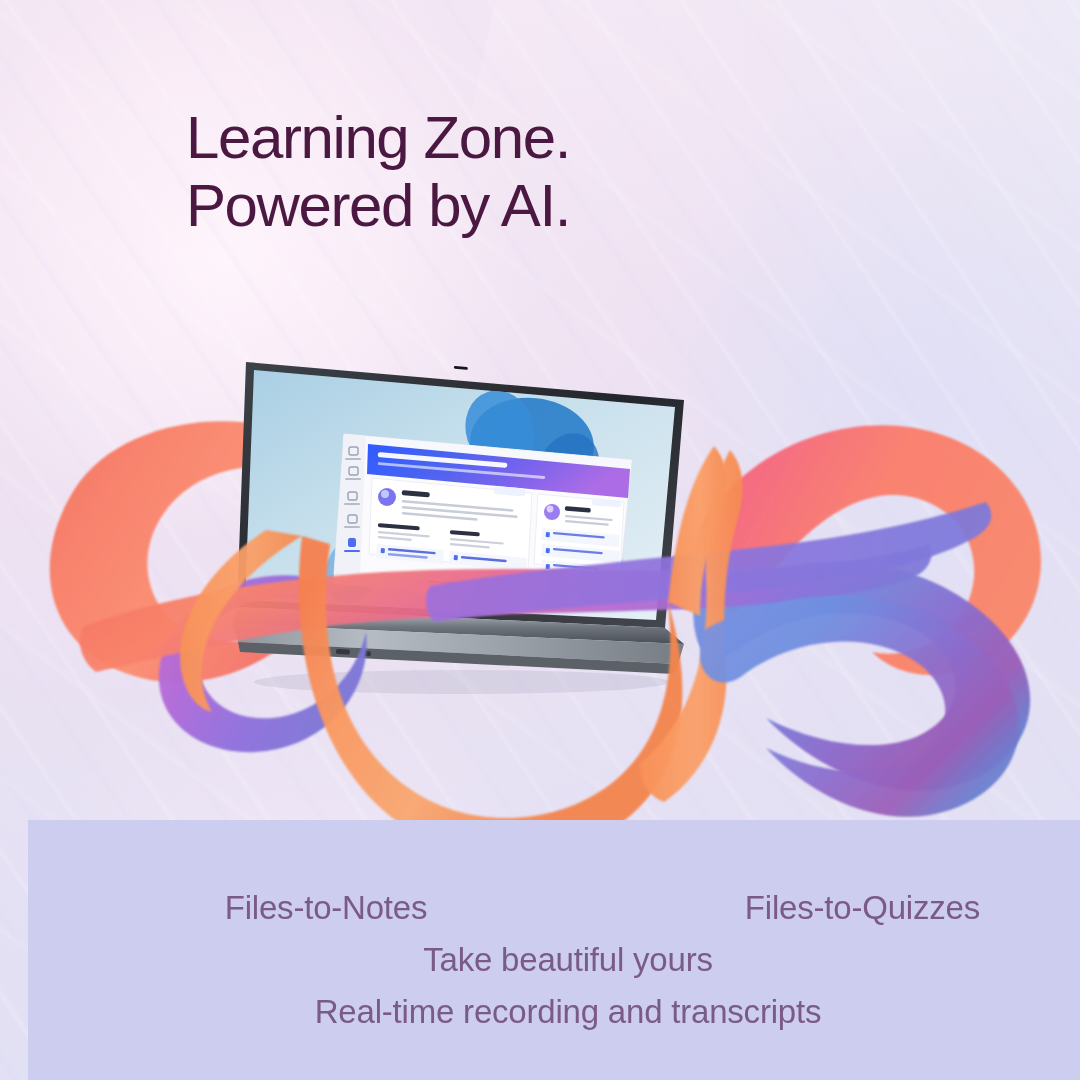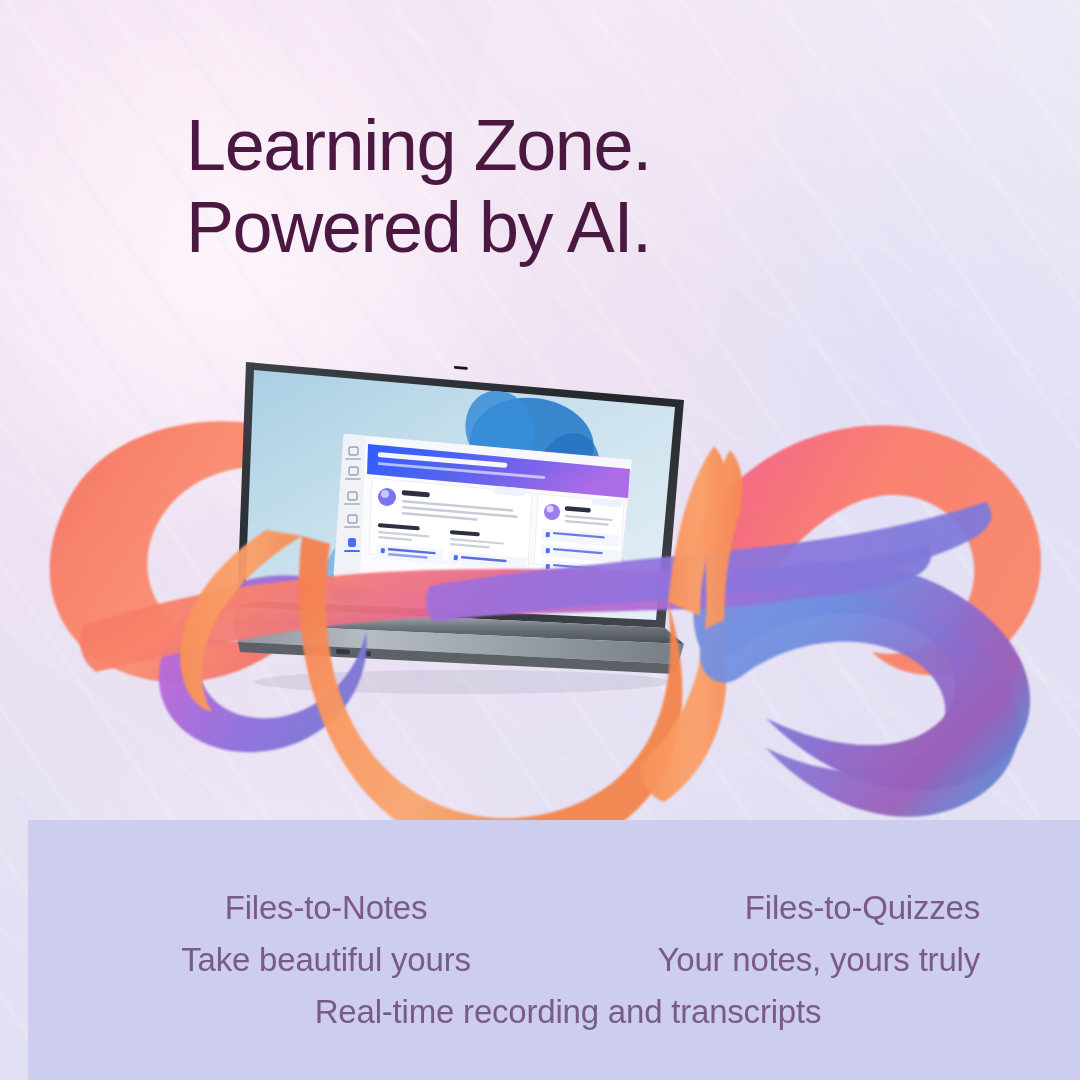--- a/index.html
+++ b/index.html
@@ -65,21 +65,21 @@
     background:linear-gradient(200deg, rgba(255,255,255,.40) 0%, rgba(255,255,255,0) 55%);
     transform:skewX(-12deg);
   }
 
   
   .headline {
     position:absolute;
     left:186px; top:104px;
     width:820px;
     color:#4a1840;
-    font-size:72px;
+    font-size:60px;
     line-height:1.14;
     letter-spacing:-1.4px;
     font-weight:400;
     white-space:pre-line;
   }
 
   
   .ribbons { position:absolute; left:0; top:330px; width:1080px; height:560px; }
 
   
@@ -420,20 +420,19 @@
   <div class="band">
     <div class="band-rows">
 
       <div class="band-row">
         <div class="cellL">Files-to-Notes</div>
         <div class="cellR">Files-to-Quizzes</div>
       </div>
 
       <div class="band-row">
         <div class="cellL">Take beautiful yours</div>
-        <div class="cellR">Your notes, yours truly</div>
       </div>
 
       <div class="band-single">Real-time recording and transcripts</div>
     </div>
   </div>
 
 </div>
 
 </body></html>

